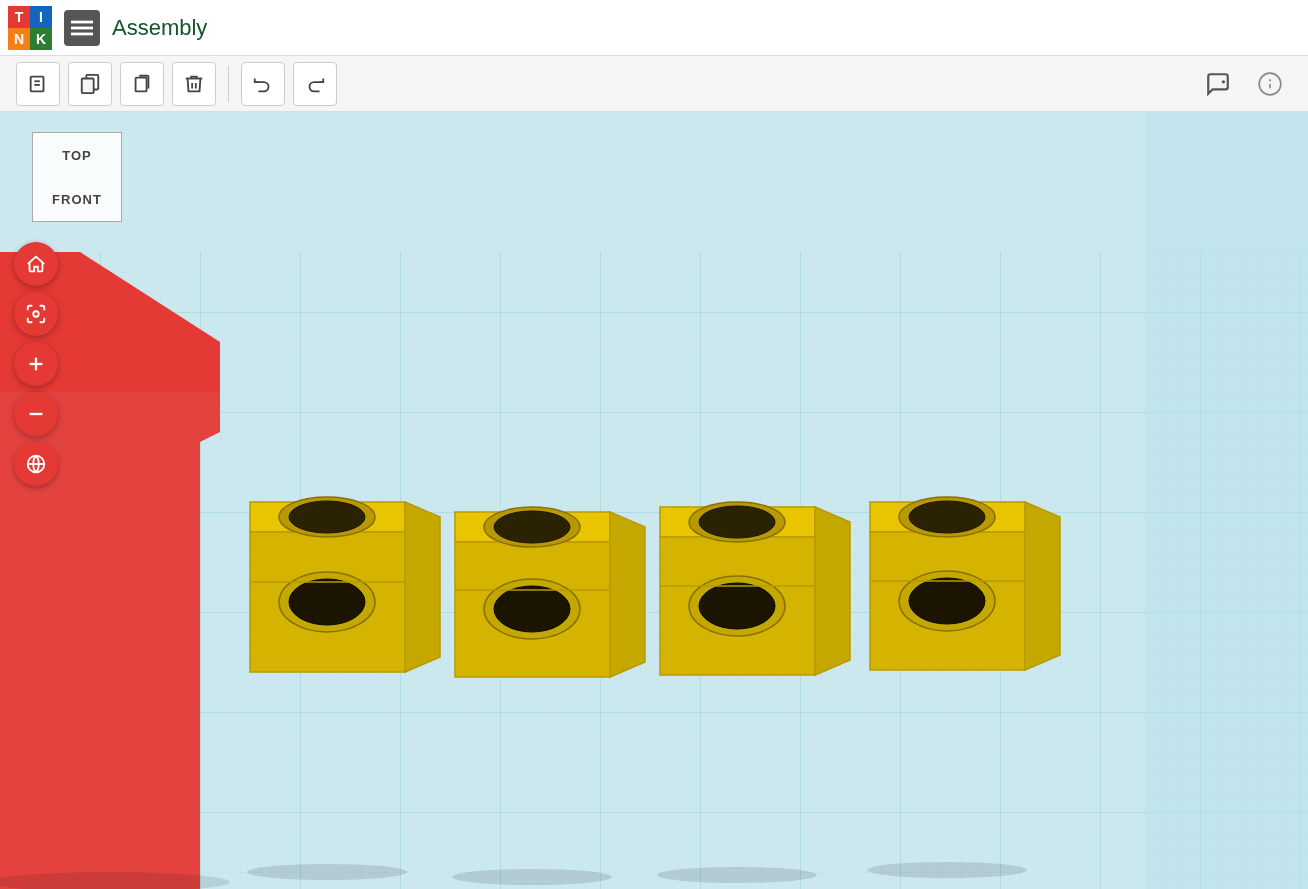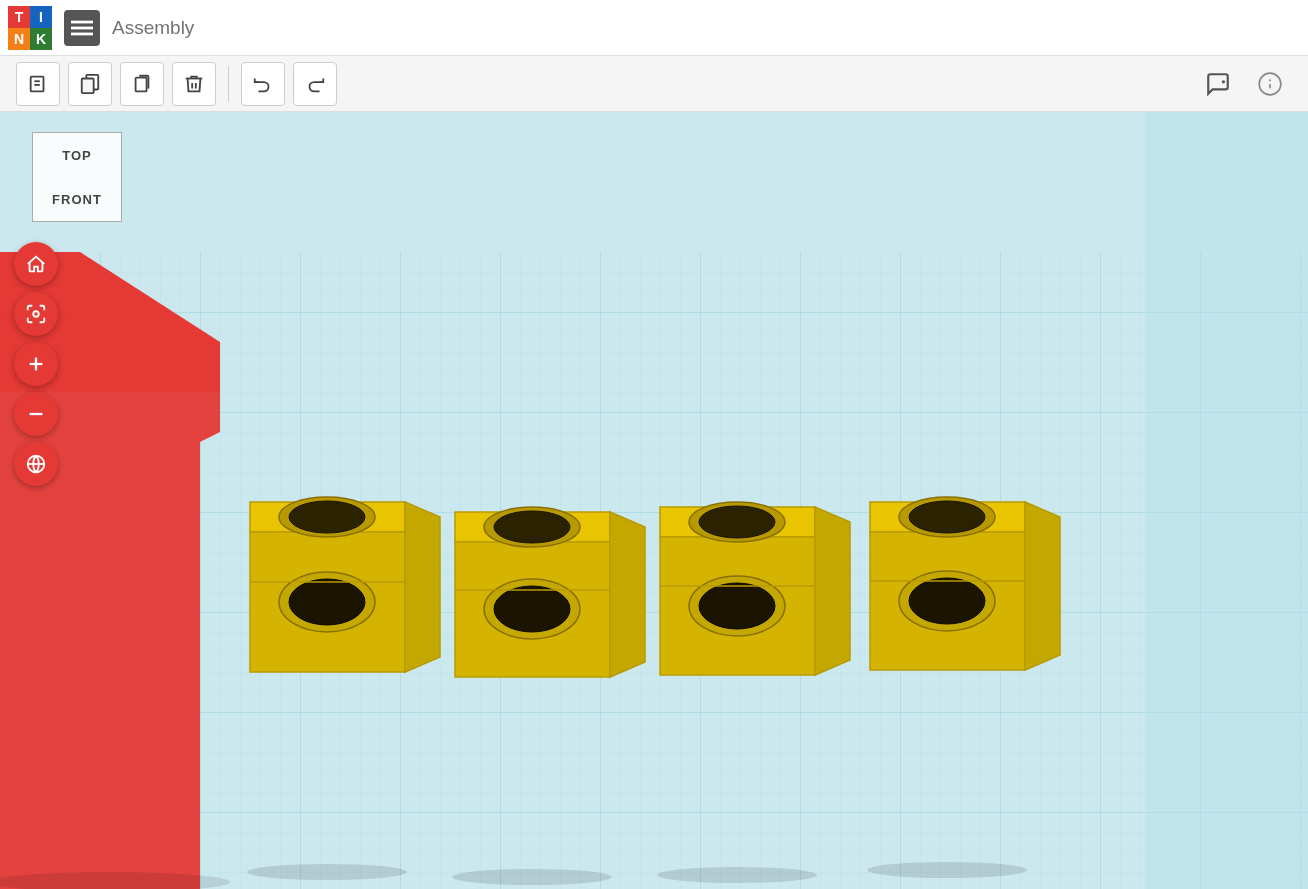--- a/index.html
+++ b/index.html
@@ -29,23 +29,23 @@
       border-radius: 4px;
       display: flex;
       align-items: center;
       justify-content: center;
       cursor: pointer;
       flex-shrink: 0;
     }
     #menu-icon-btn svg { width: 22px; height: 22px; fill: white; }
 
     #project-title {
-      font-size: 19px;
+      font-size: 22px;
       font-weight: 400;
-      color: #737373;
+      color: #14532d;
     }
 
     
     #toolbar {
       display: flex;
       align-items: center;
       height: 56px;
       background: #f5f5f5;
       border-bottom: 1px solid #ddd;
       padding: 0 16px;

